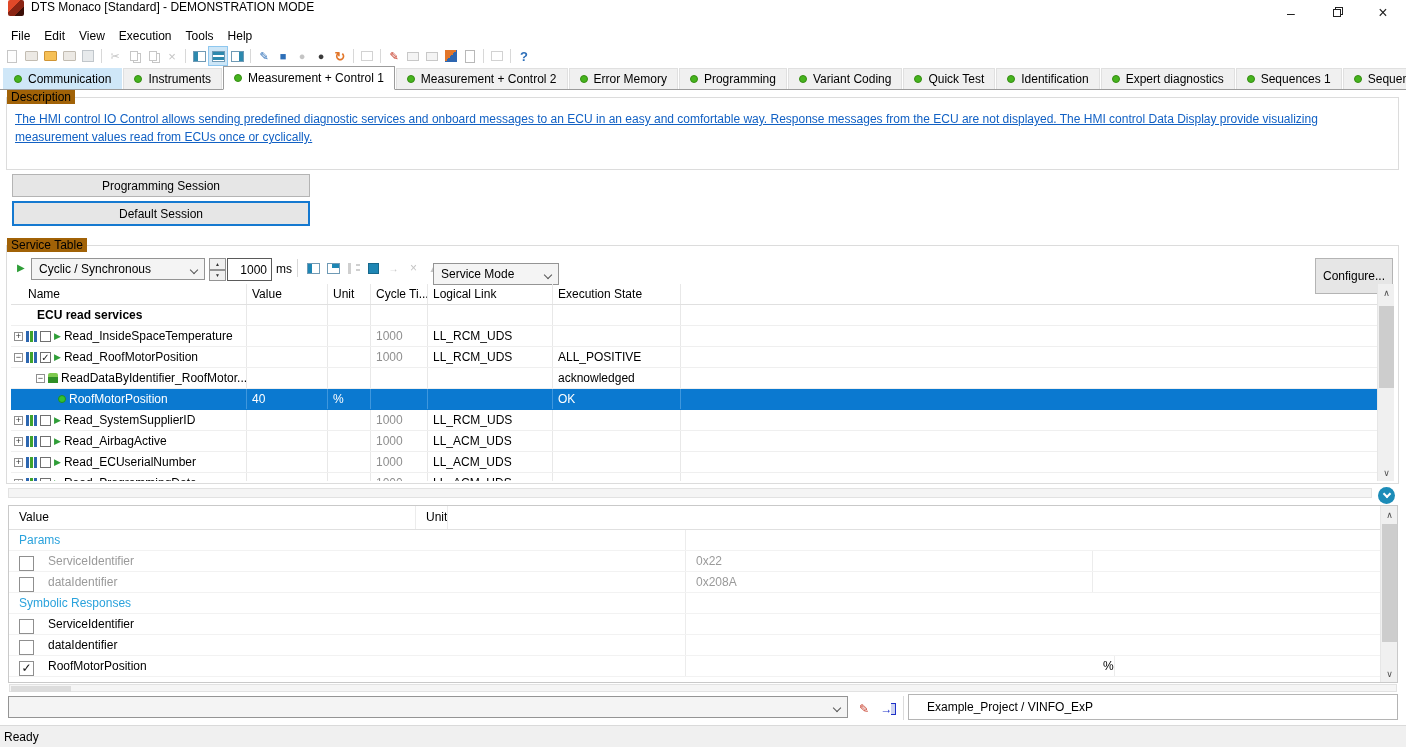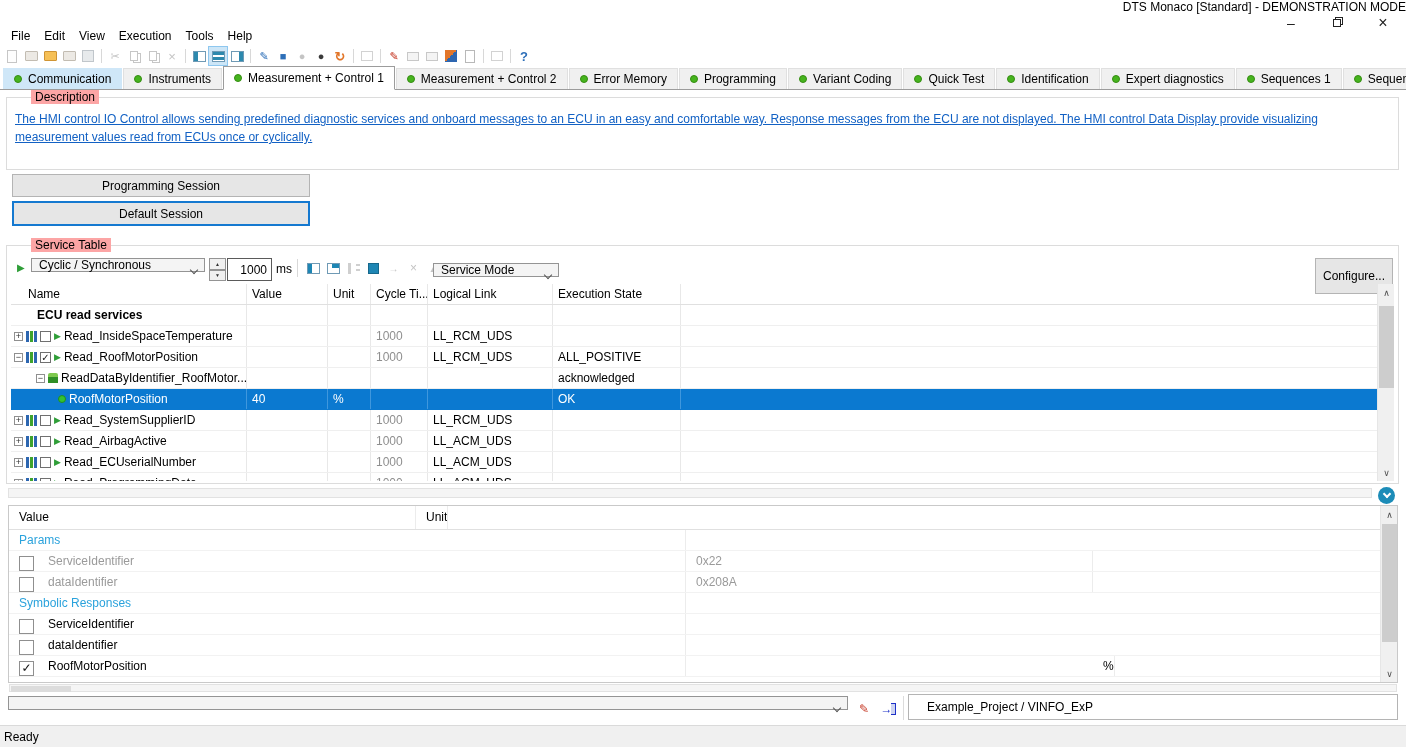--- a/index.html
+++ b/index.html
@@ -2,21 +2,21 @@
 <html><head>
 <meta charset="utf-8">
 <style>
   * { box-sizing: border-box; }
   html,body { margin:0; padding:0; }
   body {
     width:1406px; height:747px; position:relative; overflow:hidden;
     font-family:"Liberation Sans", sans-serif; font-size:12px; color:#000; background:#fff;
   }
   
-  .titlebar { position:absolute; left:0; top:0; width:100%; height:26px; background:#fff; display:flex; align-items:flex-end;flex-direction:column; }
+  .titlebar { position:absolute; left:0; top:0; width:100%; height:26px; background:#fff; display:flex; align-items:flex-start; }
   .appicon { width:16px; height:16px; margin:0 7px 0 8px; border-radius:2px;
              background:linear-gradient(135deg,#e04828 0 40%,#8a2413 40% 70%,#3a0e06 70% 100%); }
   .win-controls { margin-left:auto; display:flex; height:100%; }
   .win-btn { width:46px; height:100%; display:flex; align-items:center; justify-content:center; font-size:14px; color:#222; }
   .restore-box { width:8px; height:8px; border:1px solid #222; background:#fff;
                  box-shadow:2px -2px 0 -1px #fff, 2px -2px 0 0 #222; }
   
   .menubar { position:absolute; left:0; top:26px; width:100%; height:20px; display:flex; align-items:center; padding-left:4px; }
   .menu-item { padding:0 7px; height:100%; display:flex; align-items:center; }
   
@@ -41,28 +41,28 @@
   .ic-frame { width:12px; height:10px; border:1px solid #d2d2d2; }
   .ic-mon { width:12px; height:9px; border:1px solid #c8c8c8; background:#f4f4f4; }
   
   .tabbar { position:absolute; left:0; top:66px; width:100%; height:24px; background:#fff; border-bottom:1px solid #9c9c9c; display:flex; align-items:flex-end; padding-left:3px; }
   .tab { height:21px; display:flex; align-items:center; gap:6px; padding:0 10px; background:#f0f0f0; border:1px solid #e0e0e0; border-bottom:none; margin-right:1px; white-space:nowrap; flex:none; }
   .tab .dot { width:8px; height:8px; border-radius:50%; background:#46b41e; border:1px solid #358c12; flex:none; }
   .tab.first { background:#cfe7f8; border-color:#cfe7f8; }
   .tab.active { height:24px; background:#fff; border:1px solid #9c9c9c; border-bottom:1px solid #fff; margin-bottom:-1px; position:relative; z-index:2; }
   
   .gbox { position:absolute; border:1px solid #dcdcdc; background:#fff; }
-  .glabel { position:absolute; top:-8px; left:24px; background:#fca5a5; padding:0 4px; }
+  .glabel { position:absolute; top:-8px; left:0; background:#a16207; padding:0 4px; }
   .desc-text { position:absolute; left:8px; top:12px; right:10px; color:#1261c4; text-decoration:underline; line-height:18px; }
   
   .btn { position:absolute; background:#e6e6e6; border:1px solid #b4b4b4; display:flex; align-items:center; justify-content:center; }
   .btn.focusblue { border:2px solid #1579d0; }
   
   .st-play { position:absolute; left:10px; top:16px; color:#2f9e38; font-size:10px; }
-  .combo { position:absolute; height:14px; border:1px solid #949494; background:#f4f4f4; display:flex; align-items:center; padding:0 36px 0 7px; white-space:nowrap; }
+  .combo { position:absolute; height:22px; border:1px solid #949494; background:#f4f4f4; display:flex; align-items:center; padding:0 36px 0 7px; white-space:nowrap; }
   .chev { position:absolute; right:7px; top:8px; width:6px; height:6px; border-left:1px solid #555; border-bottom:1px solid #555; transform:rotate(-45deg); }
   .spinner { position:absolute; left:202px; top:12px; width:17px; height:23px; display:flex; flex-direction:column; }
   .spin-btn { flex:1; border:1px solid #949494; background:#f0f0f0; font-size:5px; display:flex; align-items:center; justify-content:center; color:#333; }
   .num-input { position:absolute; left:220px; top:12px; width:45px; height:23px; border:1px solid #5a5a5a; text-align:right; padding-right:4px; font:12px "Liberation Sans",sans-serif; }
   .ms-label { position:absolute; left:269px; top:16px; }
   .st-icons { position:absolute; left:286px; top:13px; display:flex; align-items:center; gap:3px; }
   .mi { width:17px; height:17px; display:flex; align-items:center; justify-content:center; font-size:10px; flex:none; }
   .mi-panel { width:13px; height:11px; border:1px solid #6f9ab5; background:#fff; position:relative; }
   .mi-panel i { position:absolute; background:#1e86b4; }
   .mi-panel.p1 i { left:0; top:0; width:4px; height:9px; }

